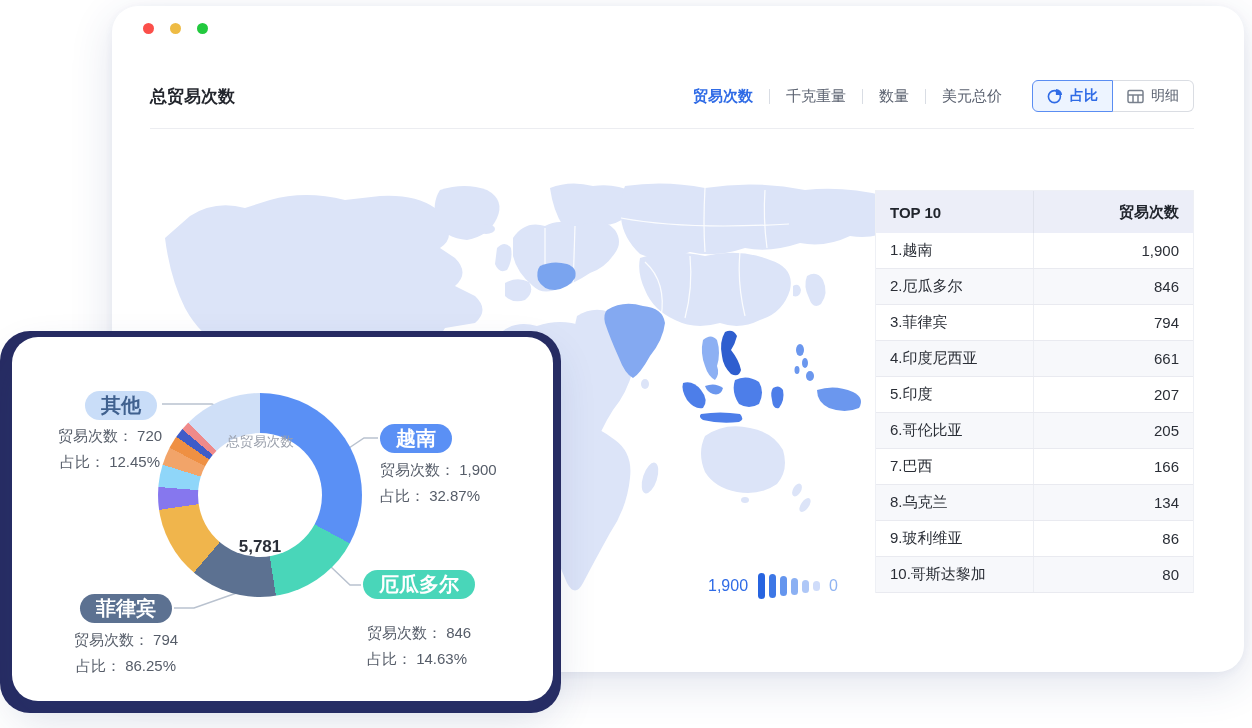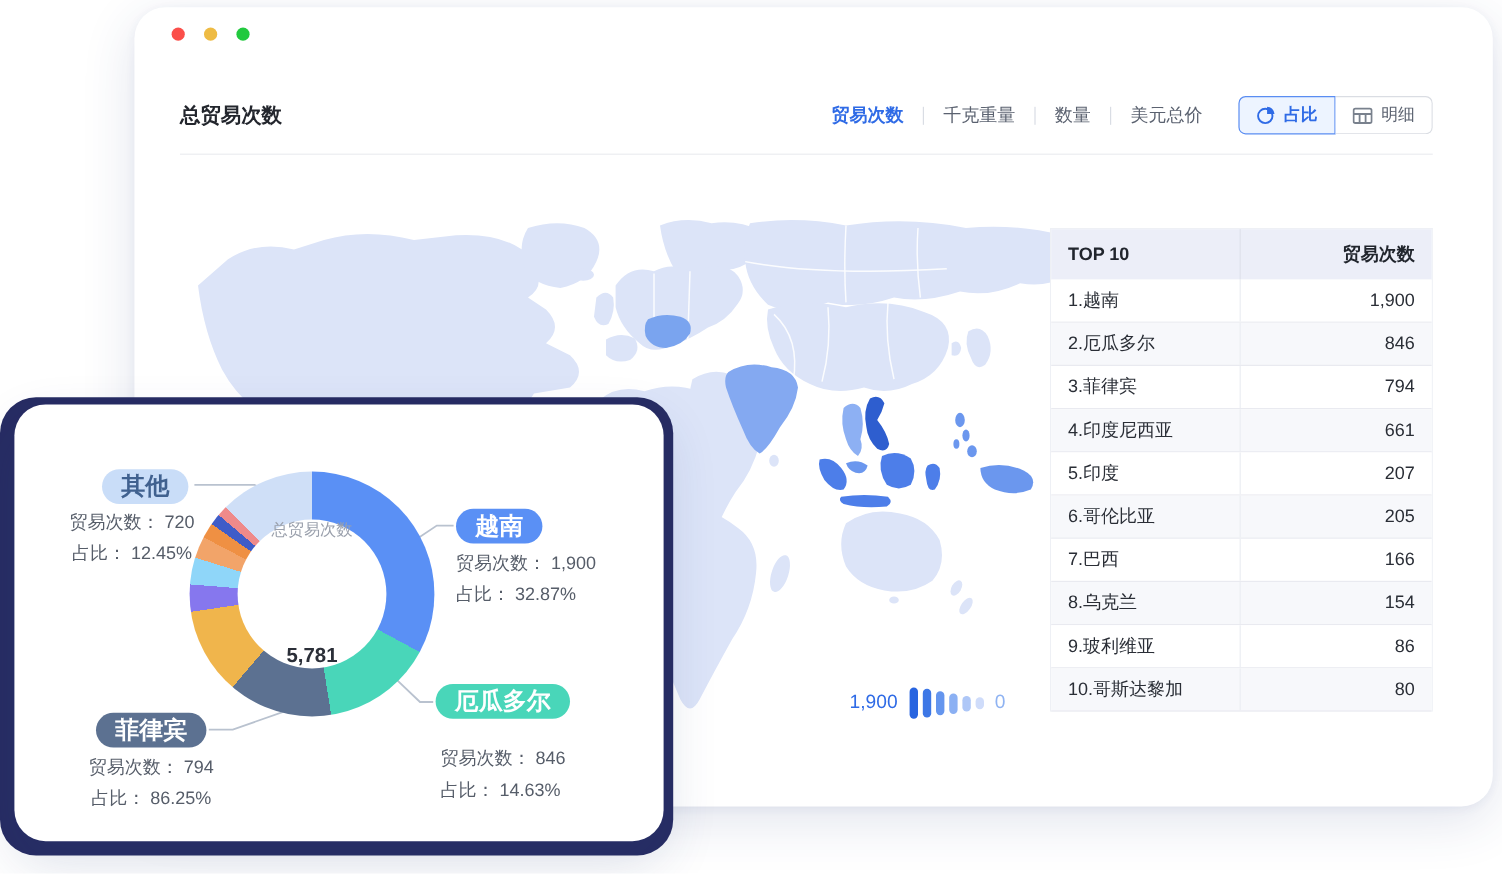--- a/index.html
+++ b/index.html
@@ -219,21 +219,21 @@
           <div class="trow">
             <div class="td-name">6.哥伦比亚</div>
             <div class="td-val">205</div>
           </div>
           <div class="trow">
             <div class="td-name">7.巴西</div>
             <div class="td-val">166</div>
           </div>
           <div class="trow">
             <div class="td-name">8.乌克兰</div>
-            <div class="td-val">154</div>
+            <div class="td-val">134</div>
           </div>
           <div class="trow">
             <div class="td-name">9.玻利维亚</div>
             <div class="td-val">86</div>
           </div>
           <div class="trow">
             <div class="td-name">10.哥斯达黎加</div>
             <div class="td-val">80</div>
           </div>
         </div>

